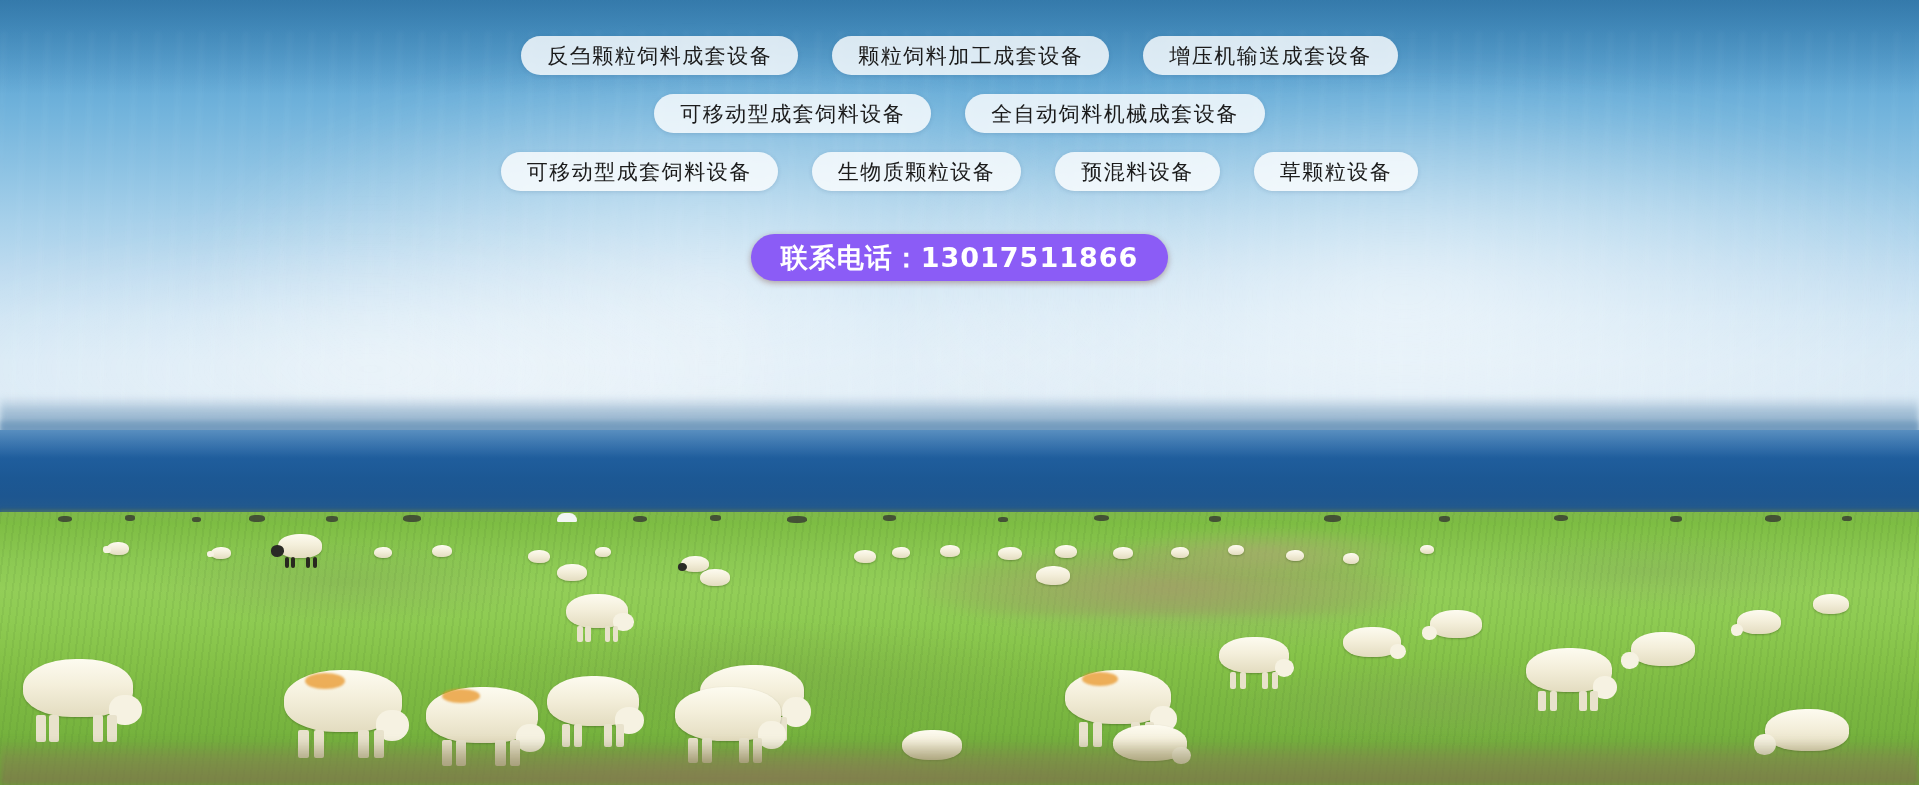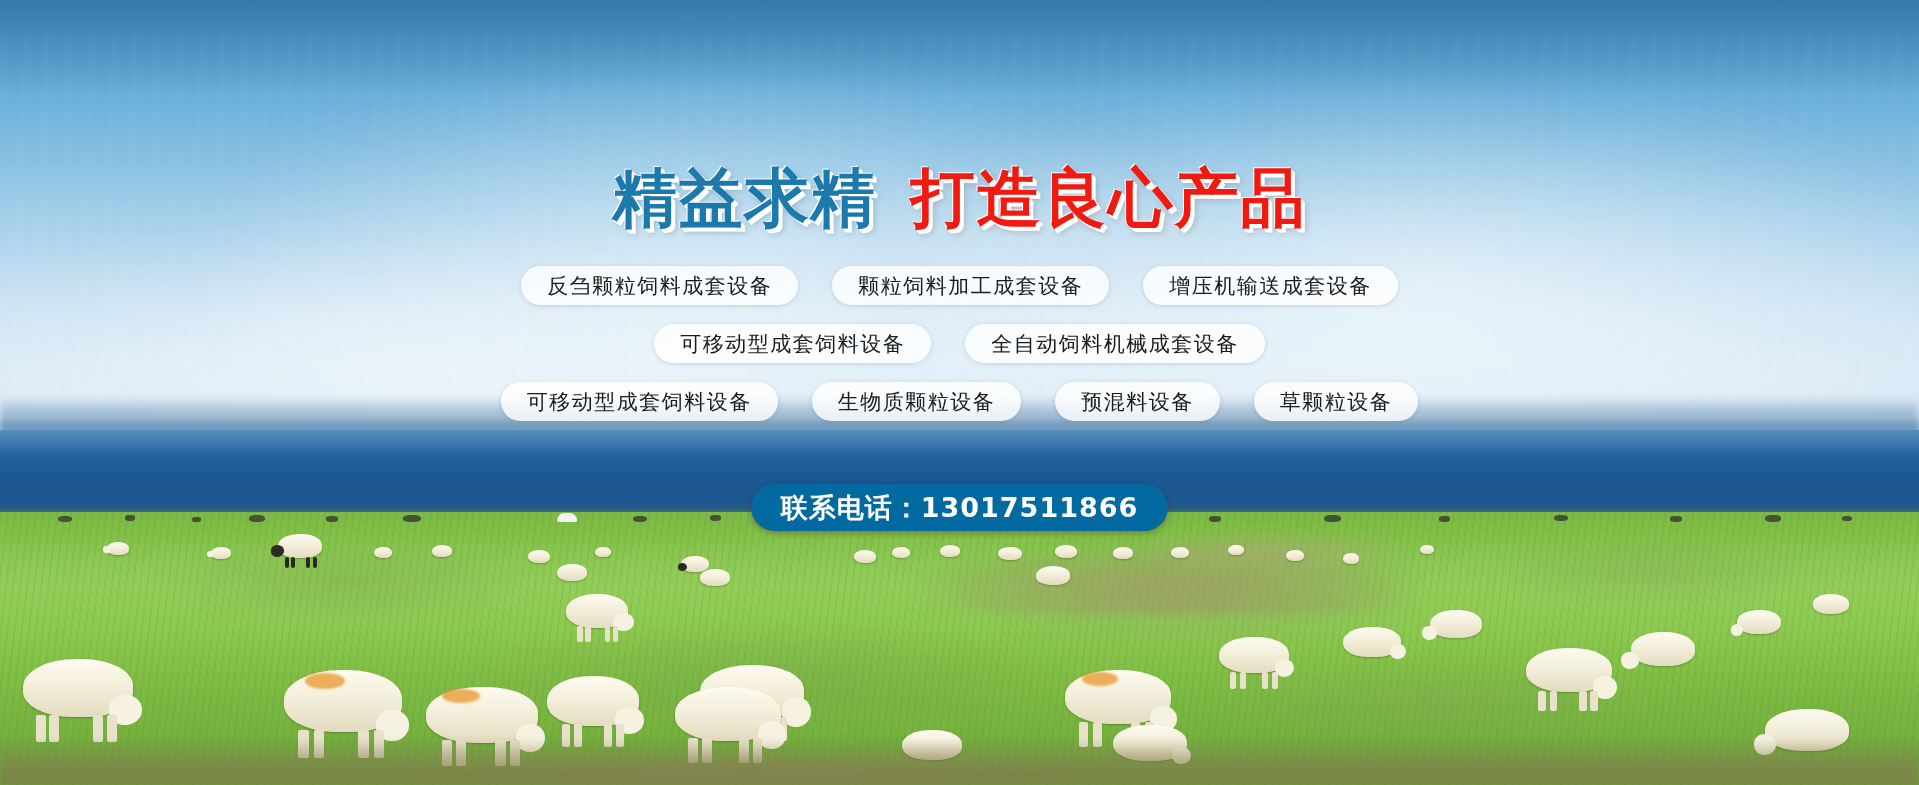--- a/index.html
+++ b/index.html
@@ -237,22 +237,22 @@
     font-size:21px;
     letter-spacing:1.5px;
     white-space:nowrap;
     font-family:"DejaVu Sans","Liberation Sans",sans-serif;
     box-shadow:0 1px 4px rgba(40,80,120,.18);
     cursor:pointer;
   }
 
   
   .phone {
-    margin-top:63px;
-    background:#0369a1;
+    margin-top:43px;
+    background:#8b5cf6;
     border-radius:26px;
     height:47px;
     padding:0 30px;
     display:flex; align-items:center; justify-content:center;
     color:#ffffff;
     font-size:27px;
     font-weight:700;
     letter-spacing:1px;
     white-space:nowrap;
     font-family:"DejaVu Sans","Liberation Sans",sans-serif;
@@ -500,23 +500,20 @@
           <div class="body"></div>
         </div>
 
       <div class="dirt2"></div>
       <div class="dirt"></div>
     </div>
   </div>
 
   <div class="overlay">
 
-    <div class="headline">
-      <span class="part-a">精益求精</span><span class="gap"></span><span class="part-b">打造良心产品</span>
-    </div>
 
     <div class="pill-rows">
 
       <div class="pill-row">
         <div class="pill">反刍颗粒饲料成套设备</div>
         <div class="pill">颗粒饲料加工成套设备</div>
         <div class="pill">增压机输送成套设备</div>
       </div>
 
       <div class="pill-row">

